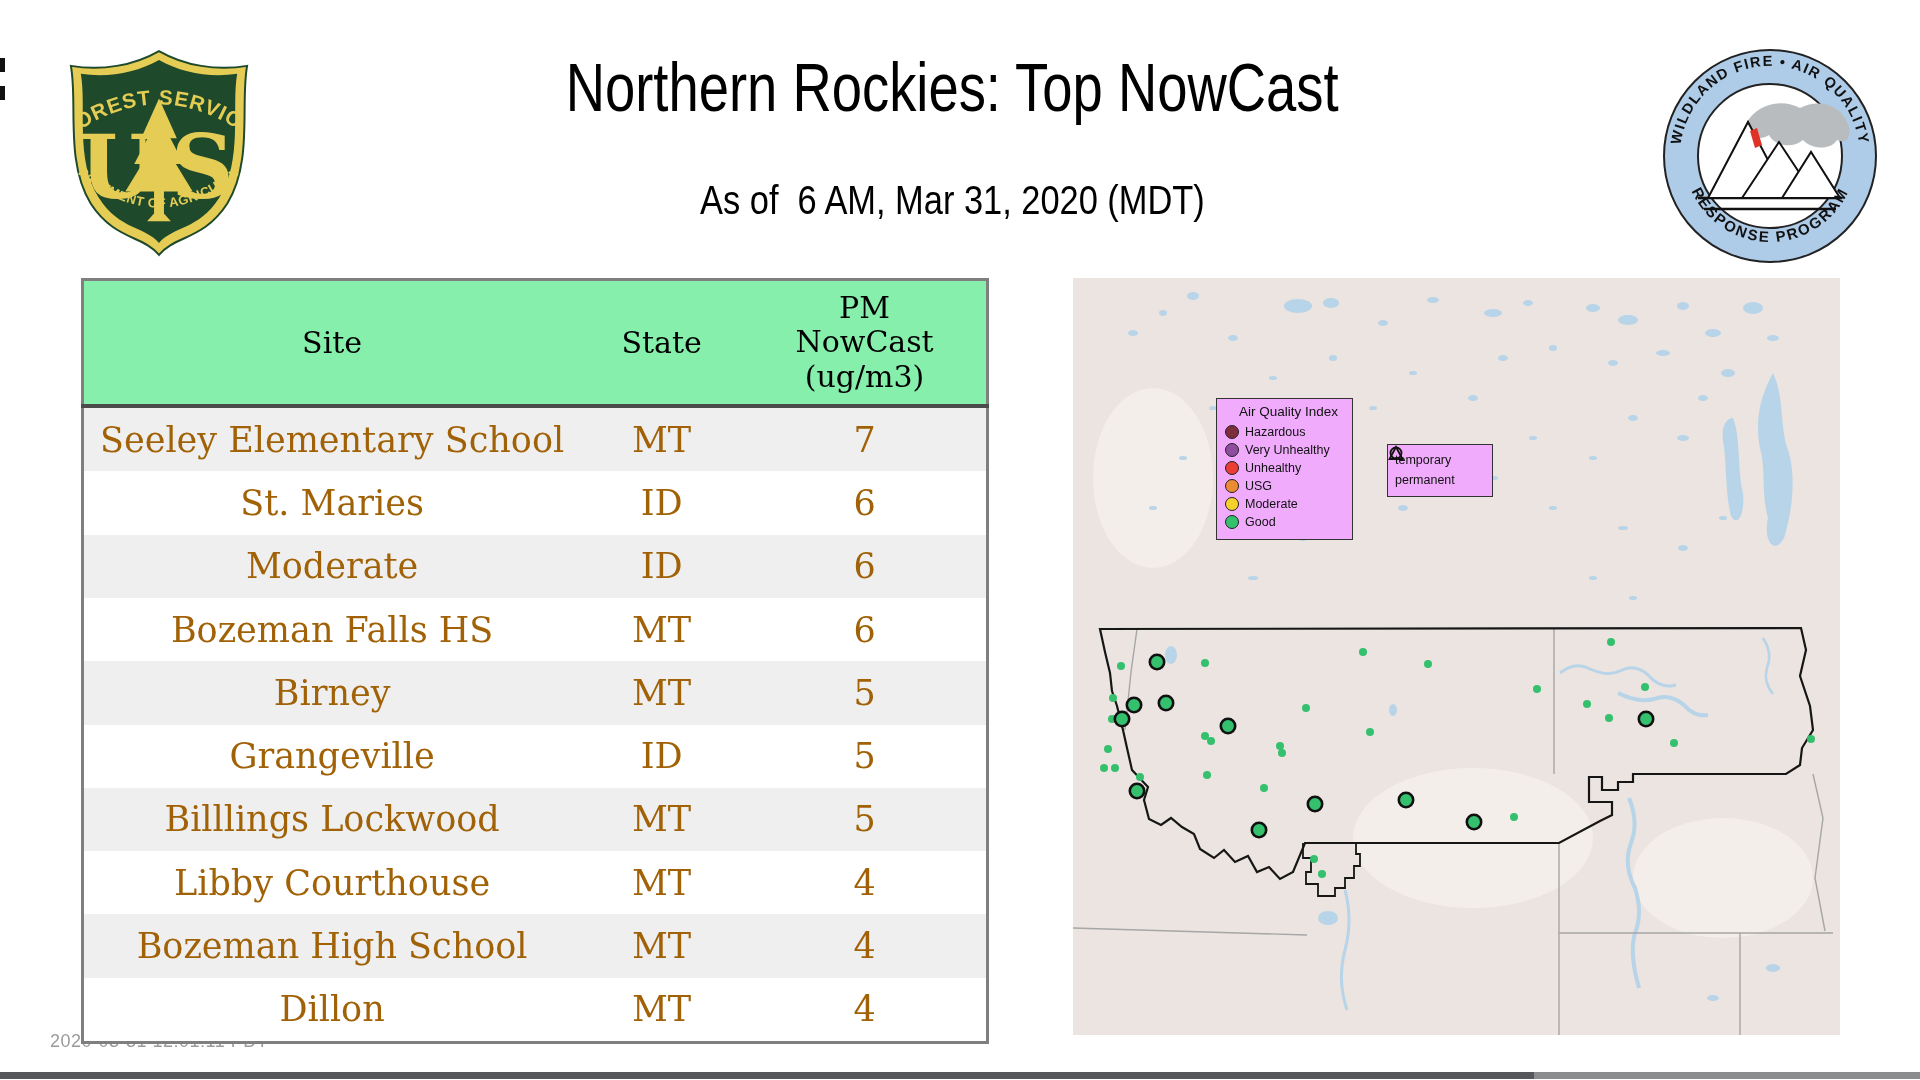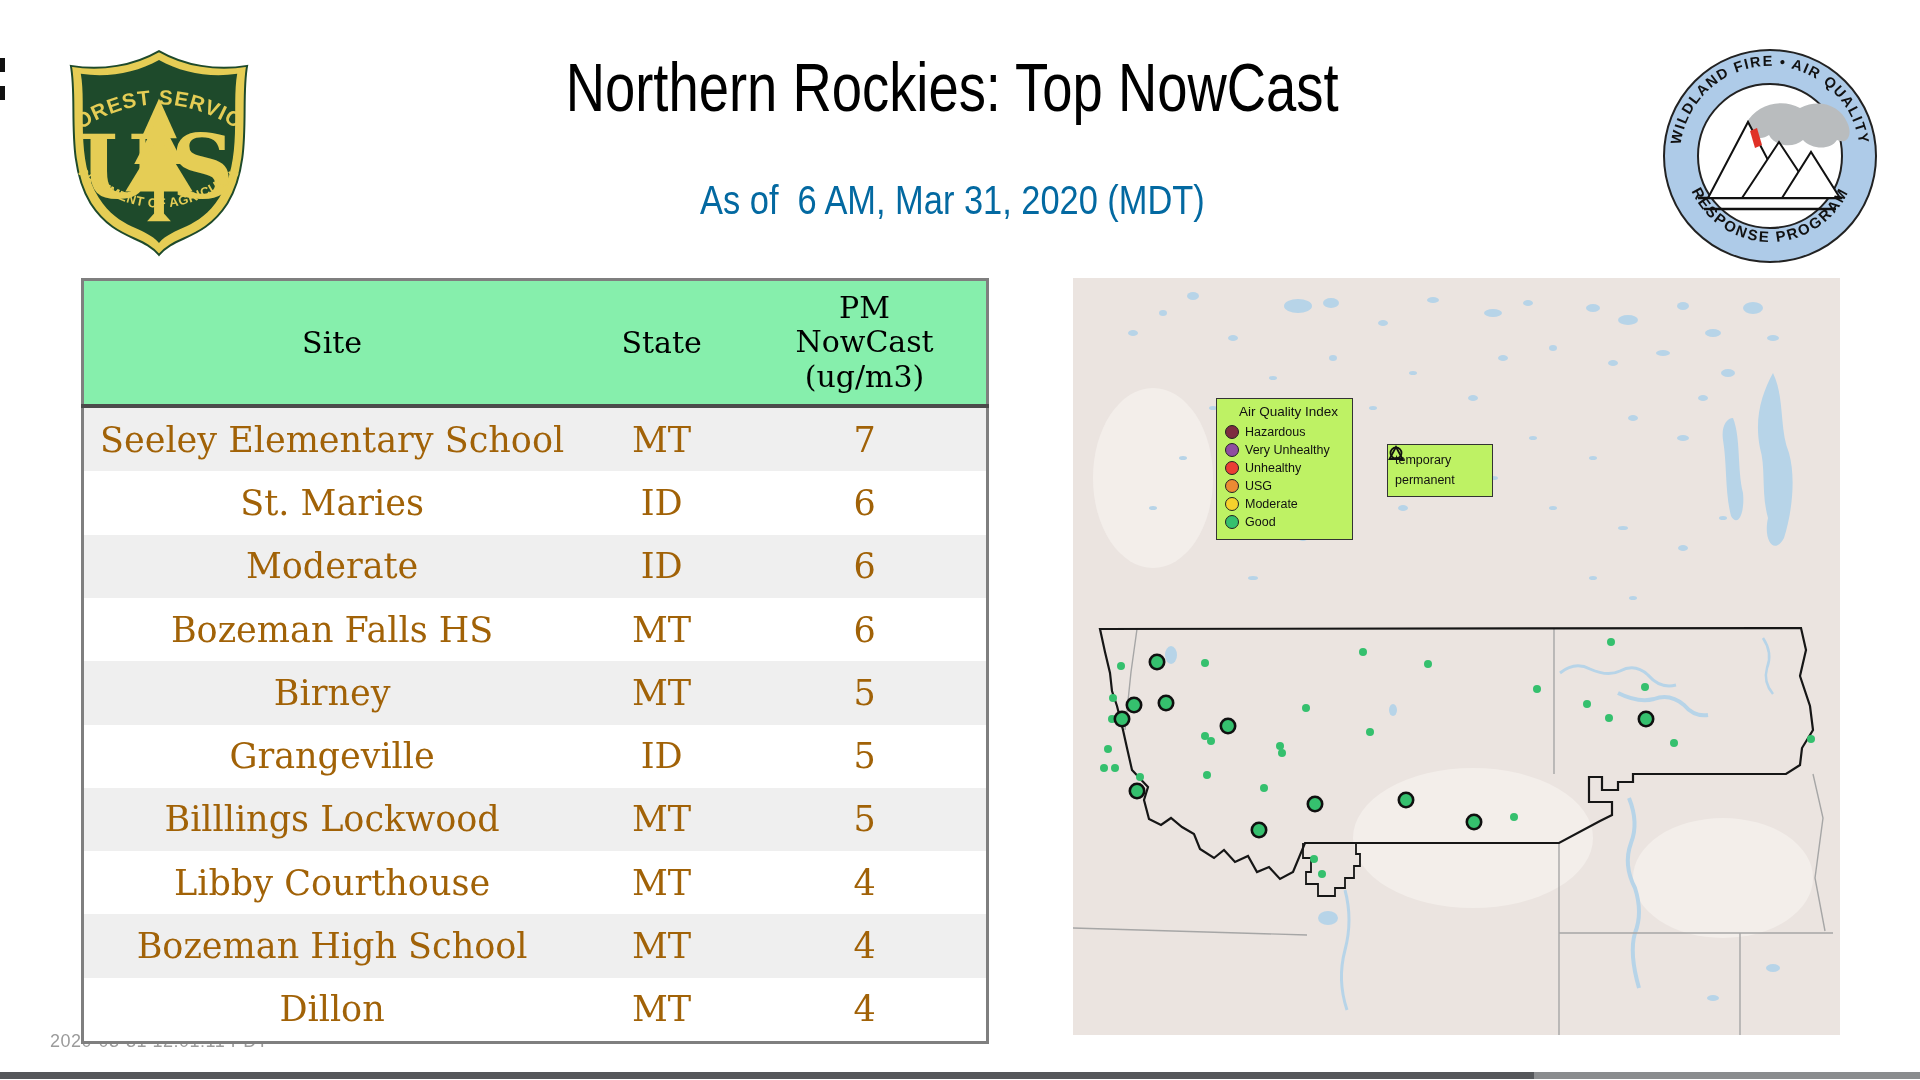--- a/index.html
+++ b/index.html
@@ -5,21 +5,21 @@
   html,body{margin:0;padding:0;background:#fff;}
   .page{position:relative;width:1920px;height:1080px;background:#ffffff;overflow:hidden;
         font-family:"Liberation Sans",sans-serif;}
 
   
   .usfs-logo{position:absolute;left:60px;top:44px;width:198px;height:218px;}
   .wfaqrp-logo{position:absolute;left:1660px;top:46px;width:220px;height:220px;}
   .titles{position:absolute;left:284px;right:300px;top:48px;text-align:center;}
   .main-title{font-size:68px;color:#000;white-space:pre;}
   .main-title .sq{display:inline-block;transform:scaleX(.80);}
-  .sub-title{margin-top:52px;font-size:40px;color:#0369a1;white-space:pre;}
+  .sub-title{margin-top:52px;font-size:40px;color:#000000;white-space:pre;}
   .sub-title .sq{display:inline-block;transform:scaleX(.86);}
 
   
   .timestamp{position:absolute;left:50px;top:1031px;z-index:1;color:#9b9b9b;font-size:18px;
              letter-spacing:.5px;}
 
   
   table.sites-table{position:absolute;left:81px;top:278px;z-index:2;width:908px;height:766px;
                     border-collapse:collapse;background:#fff;
                     font-family:"DejaVu Serif","Liberation Serif",serif;}
@@ -31,21 +31,21 @@
   table.sites-table td{font-size:35px;color:#a16207;height:58px;}
   table.sites-table tbody tr:nth-child(odd){background:#efefef;}
   table.sites-table tbody tr:nth-child(even){background:#ffffff;}
   .col-site{width:500px;}
   .col-state{width:164px;}
   .col-pm{width:244px;}
 
   
   .map{position:absolute;left:1073px;top:278px;width:767px;height:757px;background:#ebe4e0;}
   .map svg{position:absolute;left:0;top:0;}
-  .legend-box{position:absolute;background:#bef264;border:1.5px solid #333;box-sizing:border-box;}
+  .legend-box{position:absolute;background:#f0abfc;border:1.5px solid #333;box-sizing:border-box;}
   .aqi-legend{left:143px;top:120px;width:137px;height:142px;padding:5px 0 0 8px;}
   .aqi-title{font-size:13.5px;color:#111;text-align:center;margin-bottom:4px;}
   .aqi-item{display:flex;align-items:center;height:18px;}
   .aqi-swatch{width:12px;height:12px;border-radius:50%;border:1.6px solid #222;margin-right:6px;flex:0 0 auto;}
   .aqi-label{font-size:12.5px;color:#111;}
   .marker-legend{left:314px;top:166px;width:106px;height:53px;padding:5px 0 16px 7px;}
   .marker-row{display:flex;align-items:center;height:20px;}
   .marker-glyph{width:16px;height:16px;margin-right:4px;flex:0 0 auto;}
   .marker-label{font-size:12.5px;color:#111;}
 

